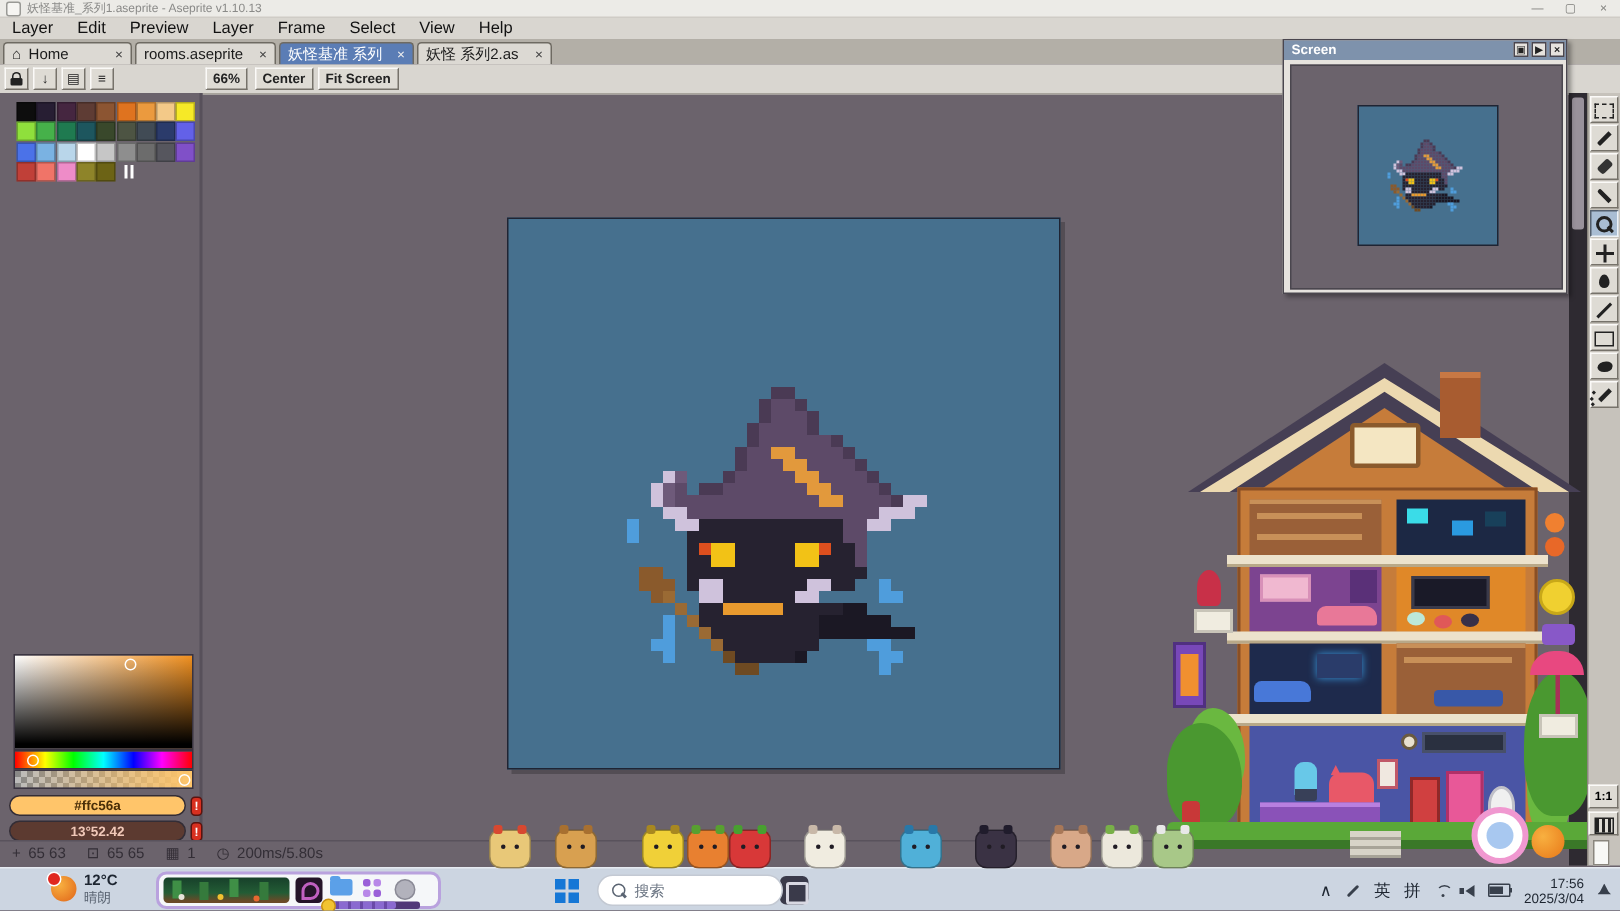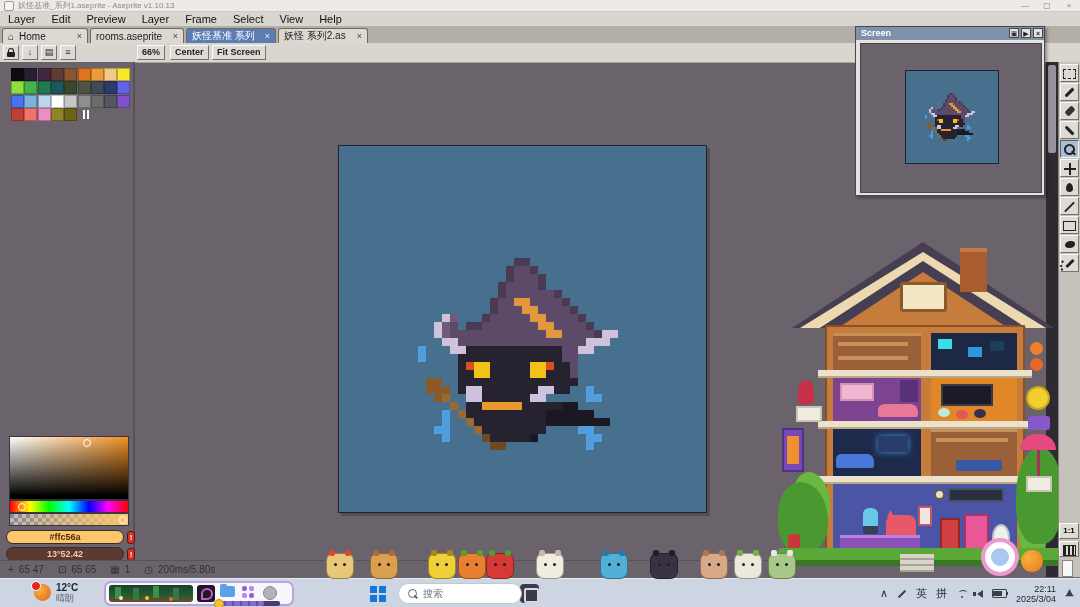--- a/index.html
+++ b/index.html
@@ -232,21 +232,21 @@
       <i></i>
     </div>
   <div class="color-bar" style="top: 468px; background: rgb(255, 197, 106); color: rgb(74, 46, 8);">#ffc56a</div>
   <div class="warn-btn" style="top:469px;">!</div>
   <div class="color-bar" style="top: 485px; background: rgb(92, 58, 48); color: rgb(240, 200, 184);">13°52.42</div>
   <div class="warn-btn" style="top:486px;">!</div>
 </div>
 
 <div class="abs" id="statusbar">
   <span>+</span>
-  <span>65 47</span>
+  <span>65 63</span>
   <span class="sep"></span>
   <span>⊡</span>
   <span>65 65</span>
   <span class="sep"></span>
   <span>▦</span>
   <span>1</span>
   <span class="sep"></span>
   <span>◷</span>
   <span>200ms/5.80s</span>
 </div>
@@ -1116,18 +1116,18 @@
     <span class="t">拼</span>
     <i class="ic-wifi">
         <i></i>
         <em></em>
       </i>
     <i class="ic-vol"></i>
     <i class="ic-batt">
         <i></i>
       </i>
     <span id="clock">
-      <div>22:11</div>
+      <div>17:56</div>
       <div>2025/3/04</div>
     </span>
     <i class="ic-bell"></i>
   </div>
 </div>
 
 </body></html>

